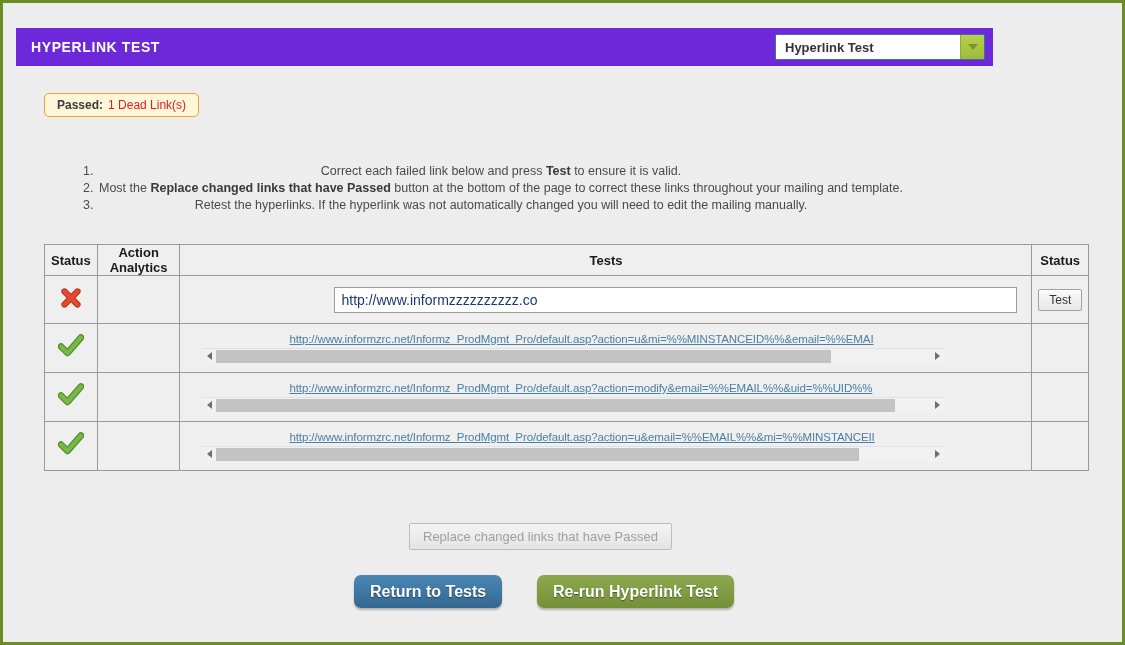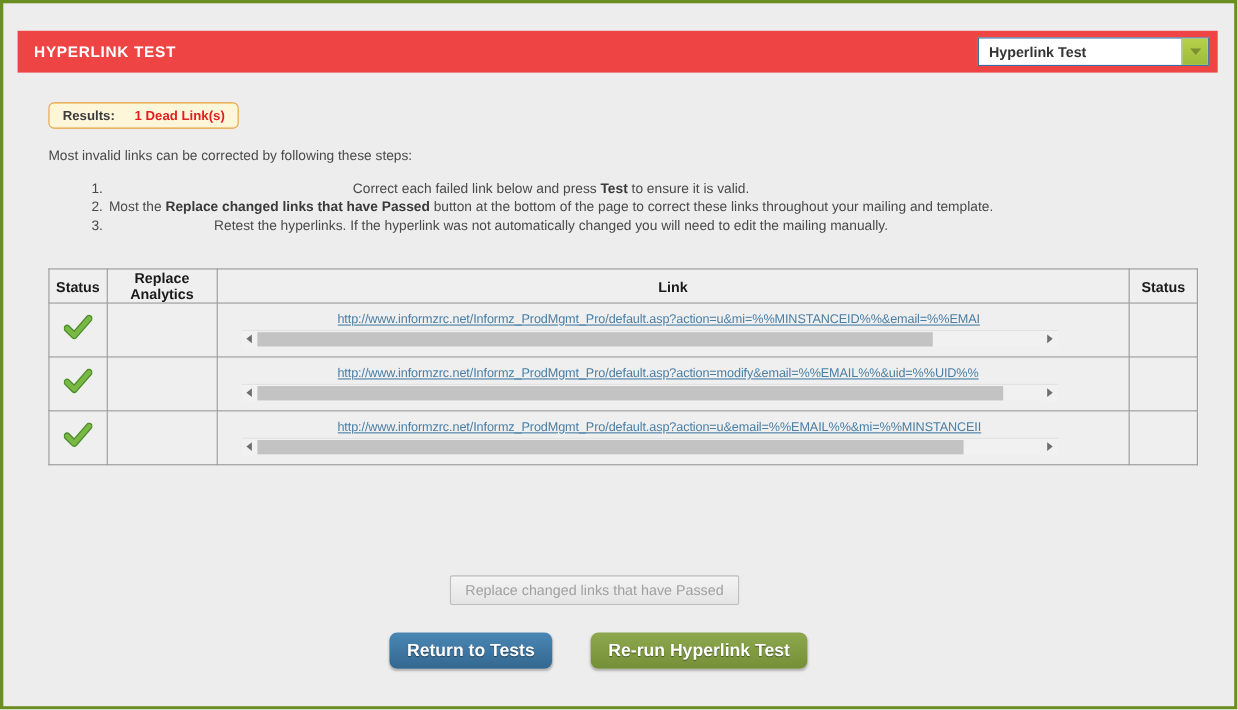--- a/index.html
+++ b/index.html
@@ -13,22 +13,22 @@
     position: relative;
     width: 1125px; height: 645px;
     background: #ededed;
     border: 3px solid #6b8e23;
     overflow: hidden;
   }
   
   .header-bar {
     position: absolute;
     left: 13px; top: 25px;
-    width: 1091px; height: 38px;
-    background: #ef4444;
+    width: 977px; height: 38px;
+    background: #6d28d9;
     display: flex;
     align-items: center;
     justify-content: space-between;
     padding: 0 8px 0 15px;
   }
   .header-title {
     color: #ffffff;
     font-size: 14px;
     font-weight: bold;
     letter-spacing: 0.6px;
@@ -72,21 +72,21 @@
     height: 24px;
     padding: 0 12px;
     display: inline-flex;
     align-items: center;
     background: #fdf6d8;
     border: 1px solid #e8a33d;
     border-radius: 5px;
     font-size: 12px;
   }
   .results-label { color: #3b3b3b; font-weight: bold; }
-  .results-count { color: #e02020; font-weight: bold; margin-left: 18px; }
+  .results-count { color: #e02020; font-weight: normal; margin-left: 5px; }
   
   .intro {
     position: absolute;
     left: 41px; top: 131px;
     font-size: 12.5px;
     color: #4a4a4a;
   }
   ol.steps {
     position: absolute;
     left: 60px; top: 160px;
@@ -239,48 +239,70 @@
     <div class="header-title">HYPERLINK TEST</div>
     <div class="select-wrap">
       <div class="select-value">Hyperlink Test</div>
       <div class="select-arrow">
           <i></i>
         </div>
     </div>
   </div>
 
   <div class="results-badge">
-    <span class="results-label">Results:</span>
+    <span class="results-label">Passed:</span>
     <span class="results-count">1 Dead Link(s)</span>
   </div>
 
-  <div class="intro">Most invalid links can be corrected by following these steps:</div>
   <ol class="steps">
     <li>
       <span>Correct each failed link below and press </span><b>Test</b><span> to ensure it is valid.</span>
     </li>
     <li>
       <span>Most the </span><b>Replace changed links that have Passed</b><span> button at the bottom of the page to correct these links throughout your mailing and template.</span>
     </li>
     <li>
       <span>Retest the hyperlinks. If the hyperlink was not automatically changed you will need to edit the mailing manually.</span><b></b><span></span>
     </li>
   </ol>
 
   <table class="links">
     <thead>
       <tr>
         <th class="col-status">Status</th>
-        <th class="col-ga">Replace Analytics</th>
-        <th>Link</th>
+        <th class="col-ga">Action Analytics</th>
+        <th>Tests</th>
         <th class="col-action">Status</th>
       </tr>
     </thead>
     <tbody>
 
+      <tr class="row-input">
+        <td class="status-cell">
+          <span class="icon-x">
+            <svg width="24" height="24" viewBox="0 0 24 24">
+              <g stroke="#bb2d1d" stroke-width="6.2" stroke-linecap="round" fill="none">
+                <line x1="5.5" y1="5.5" x2="18.5" y2="18.5"></line>
+                <line x1="18.5" y1="5.5" x2="5.5" y2="18.5"></line>
+              </g>
+              <g stroke="#e14b2e" stroke-width="4.4" stroke-linecap="round" fill="none">
+                <line x1="5.5" y1="5.5" x2="18.5" y2="18.5"></line>
+                <line x1="18.5" y1="5.5" x2="5.5" y2="18.5"></line>
+              </g>
+            </svg>
+          </span>
+        </td>
+        <td class="ga-cell"></td>
+        <td class="link-cell">
+          <input class="url-input" type="text" value="http://www.informzzzzzzzzzz.co" style="">
+        </td>
+        <td class="action-cell">
+          <button class="test-btn">Test</button>
+        </td>
+      </tr>
 
       <tr class="row-link">
         <td class="status-cell">
           <span class="icon-check">
             <svg width="26" height="24" viewBox="0 0 26 24">
               <path d="M3 12.5 L9.5 19 L23 3.5" stroke="#4a8c2a" stroke-width="6.5" fill="none" stroke-linecap="round" stroke-linejoin="round"></path>
               <path d="M3 12.5 L9.5 19 L23 3.5" stroke="#79b843" stroke-width="4.2" fill="none" stroke-linecap="round" stroke-linejoin="round"></path>
             </svg>
           </span>
         </td>

